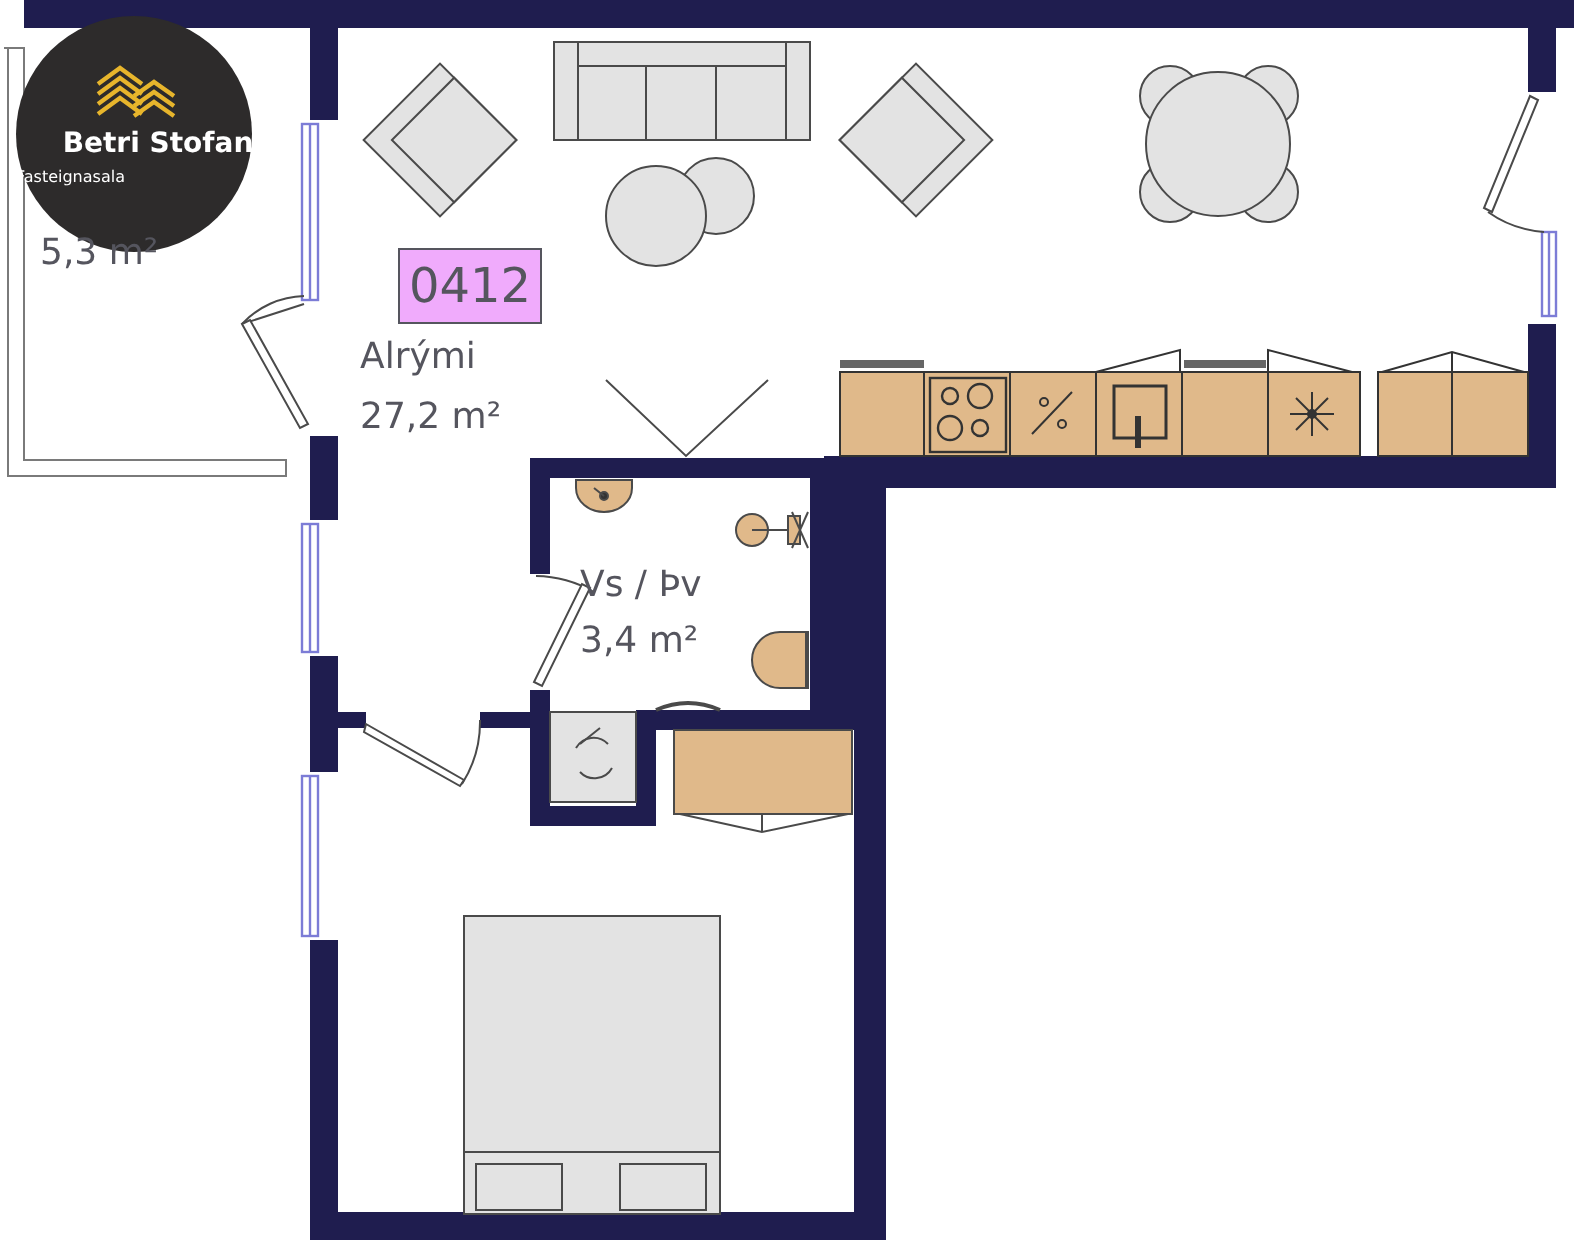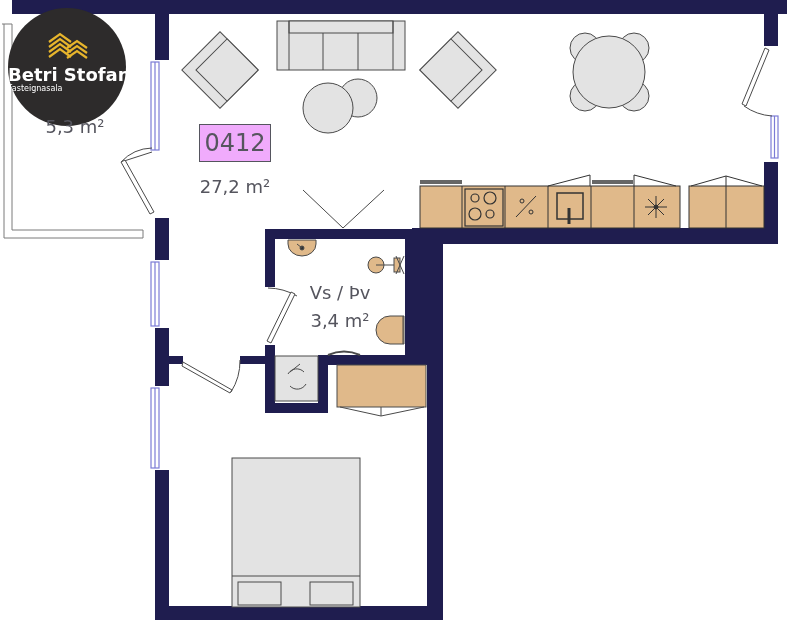--- a/index.html
+++ b/index.html
@@ -1,23 +1,23 @@
 <!DOCTYPE html>
 <html><head>
 <meta charset="utf-8">
 <style>
   html, body { margin: 0; padding: 0; background: #ffffff; }
   body { width: 789px; height: 620px; position: relative; overflow: hidden; font-family: "DejaVu Sans", sans-serif; }
   #plan { position: absolute; left: 0; top: 0; width: 789px; height: 620px; }
-  .label { position: absolute; color: #55555e; text-align: center; font-family: "DejaVu Sans", sans-serif; line-height: 1.2; }
+  .label { position: absolute; color: #55555e; font-family: "DejaVu Sans", sans-serif; line-height: 1.2; }
   .room-name { font-size: 18px; }
   .room-area { font-size: 18px; }
   .unit-id { position: absolute; left: 199px; top: 124px; width: 70px; height: 36px; border: 1px solid #55555e; color: #55555e; font-size: 24px; display: flex; align-items: center; justify-content: center; background: #f0abfc; font-family: "DejaVu Sans", sans-serif; }
   .logo { position: absolute; left: 8px; top: 8px; width: 118px; height: 118px; border-radius: 50%; background: #2d2b2b; }
-  .logo-title { position: absolute; left: 0; top: 56px; width: 142px; color: #ffffff; font-size: 18px; font-weight: bold; font-family: "DejaVu Sans", sans-serif; }
+  .logo-title { position: absolute; left: 0; top: 56px; width: 142px; text-align: center; color: #ffffff; font-size: 14px; font-weight: bold; font-family: "DejaVu Sans", sans-serif; }
   .logo-sub { position: absolute; left: 0; top: 76px; width: 118px; text-align: left; color: #ffffff; font-size: 8px; font-family: "DejaVu Sans", sans-serif; }
 </style>
 </head>
 <body>
 
 <svg id="plan" viewBox="0 0 789 620" xmlns="http://www.w3.org/2000/svg">
 
   <g fill="none" stroke="#7a7a7a" stroke-width="1">
     <path d="M2,24 L12,24 L12,230 L143,230 L143,238 L4,238 L4,24"></path>
   </g>
@@ -216,20 +216,21 @@
 </div>
 
 <div class="label" style="left:20px;top:92px;width:110px;">
   <div class="room-name" style="visibility:hidden;height:0;">Svalir</div>
   <div class="room-area" style="margin-top:24px;">5,3 m²</div>
 </div>
 
 <div class="unit-id">0412</div>
 
 <div class="label" style="left:180px;top:168px;width:110px;">
+  <div class="room-name">Alrými</div>
   <div class="room-area" style="margin-top:8px;">27,2 m²</div>
 </div>
 
 <div class="label" style="left:290px;top:282px;width:100px;">
   <div class="room-name">Vs / Þv</div>
   <div class="room-area" style="margin-top:6px;">3,4 m²</div>
 </div>
 
 <div class="label" style="left:170px;top:400px;width:110px;">
 </div>

